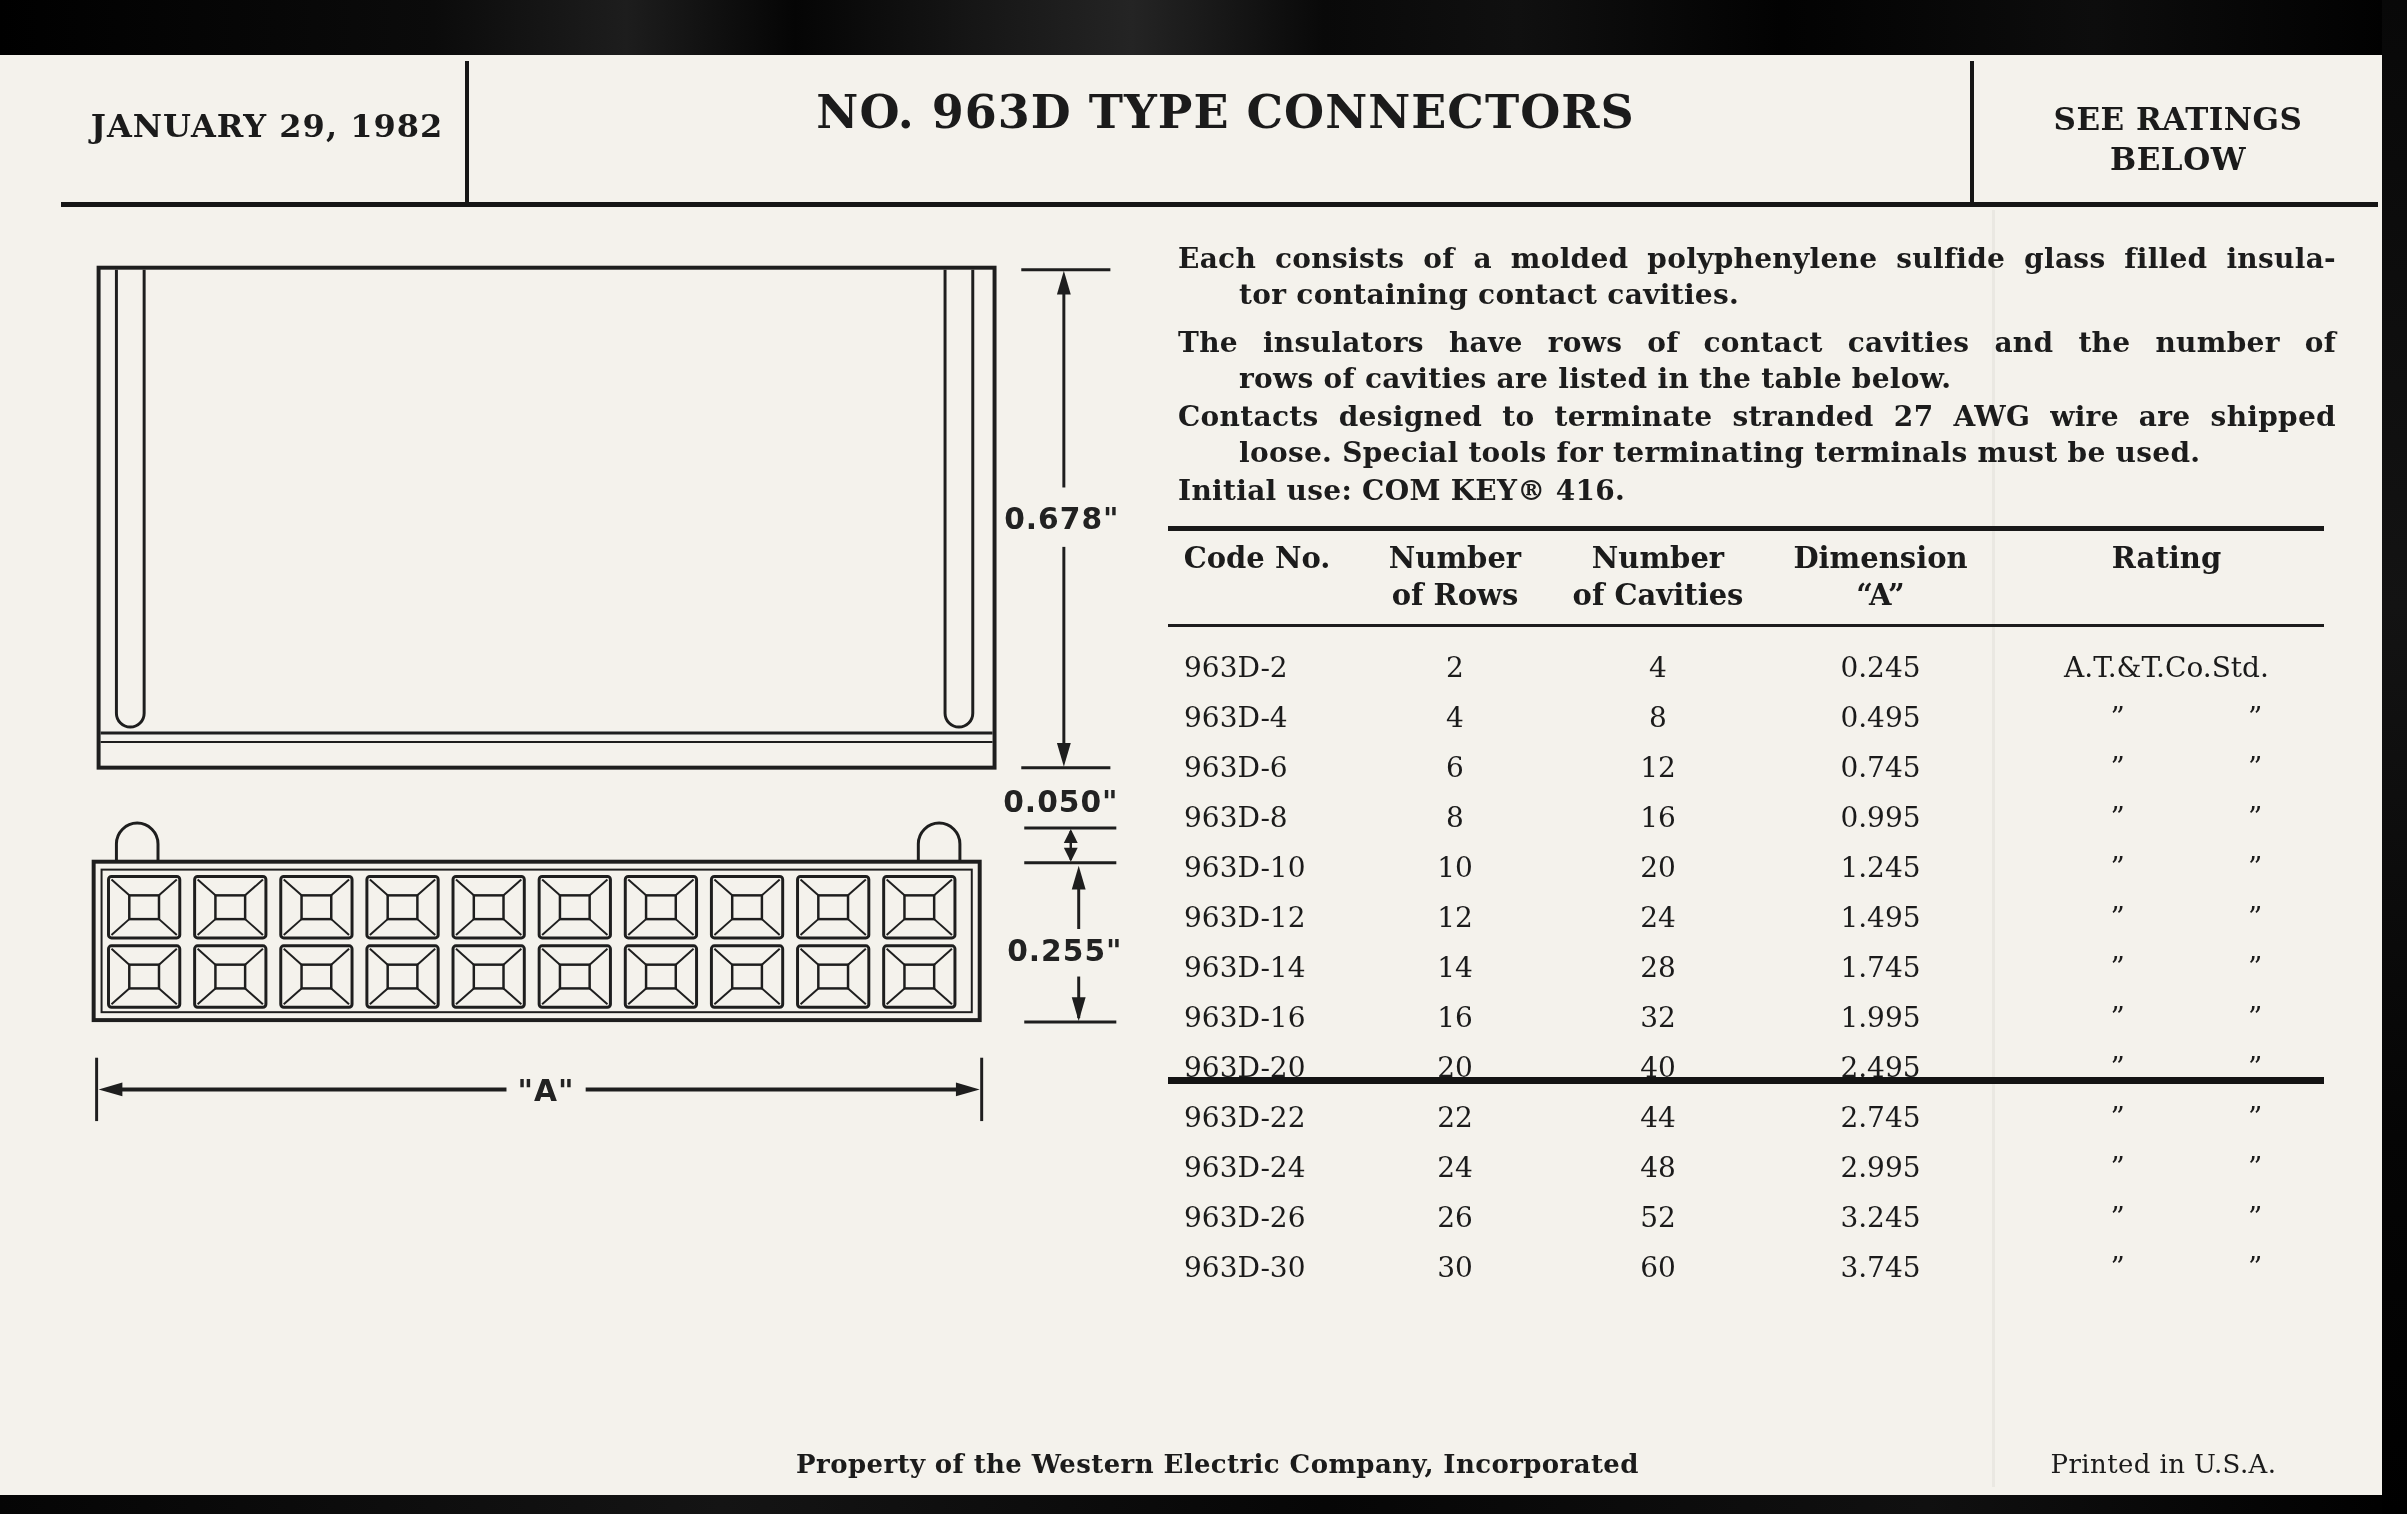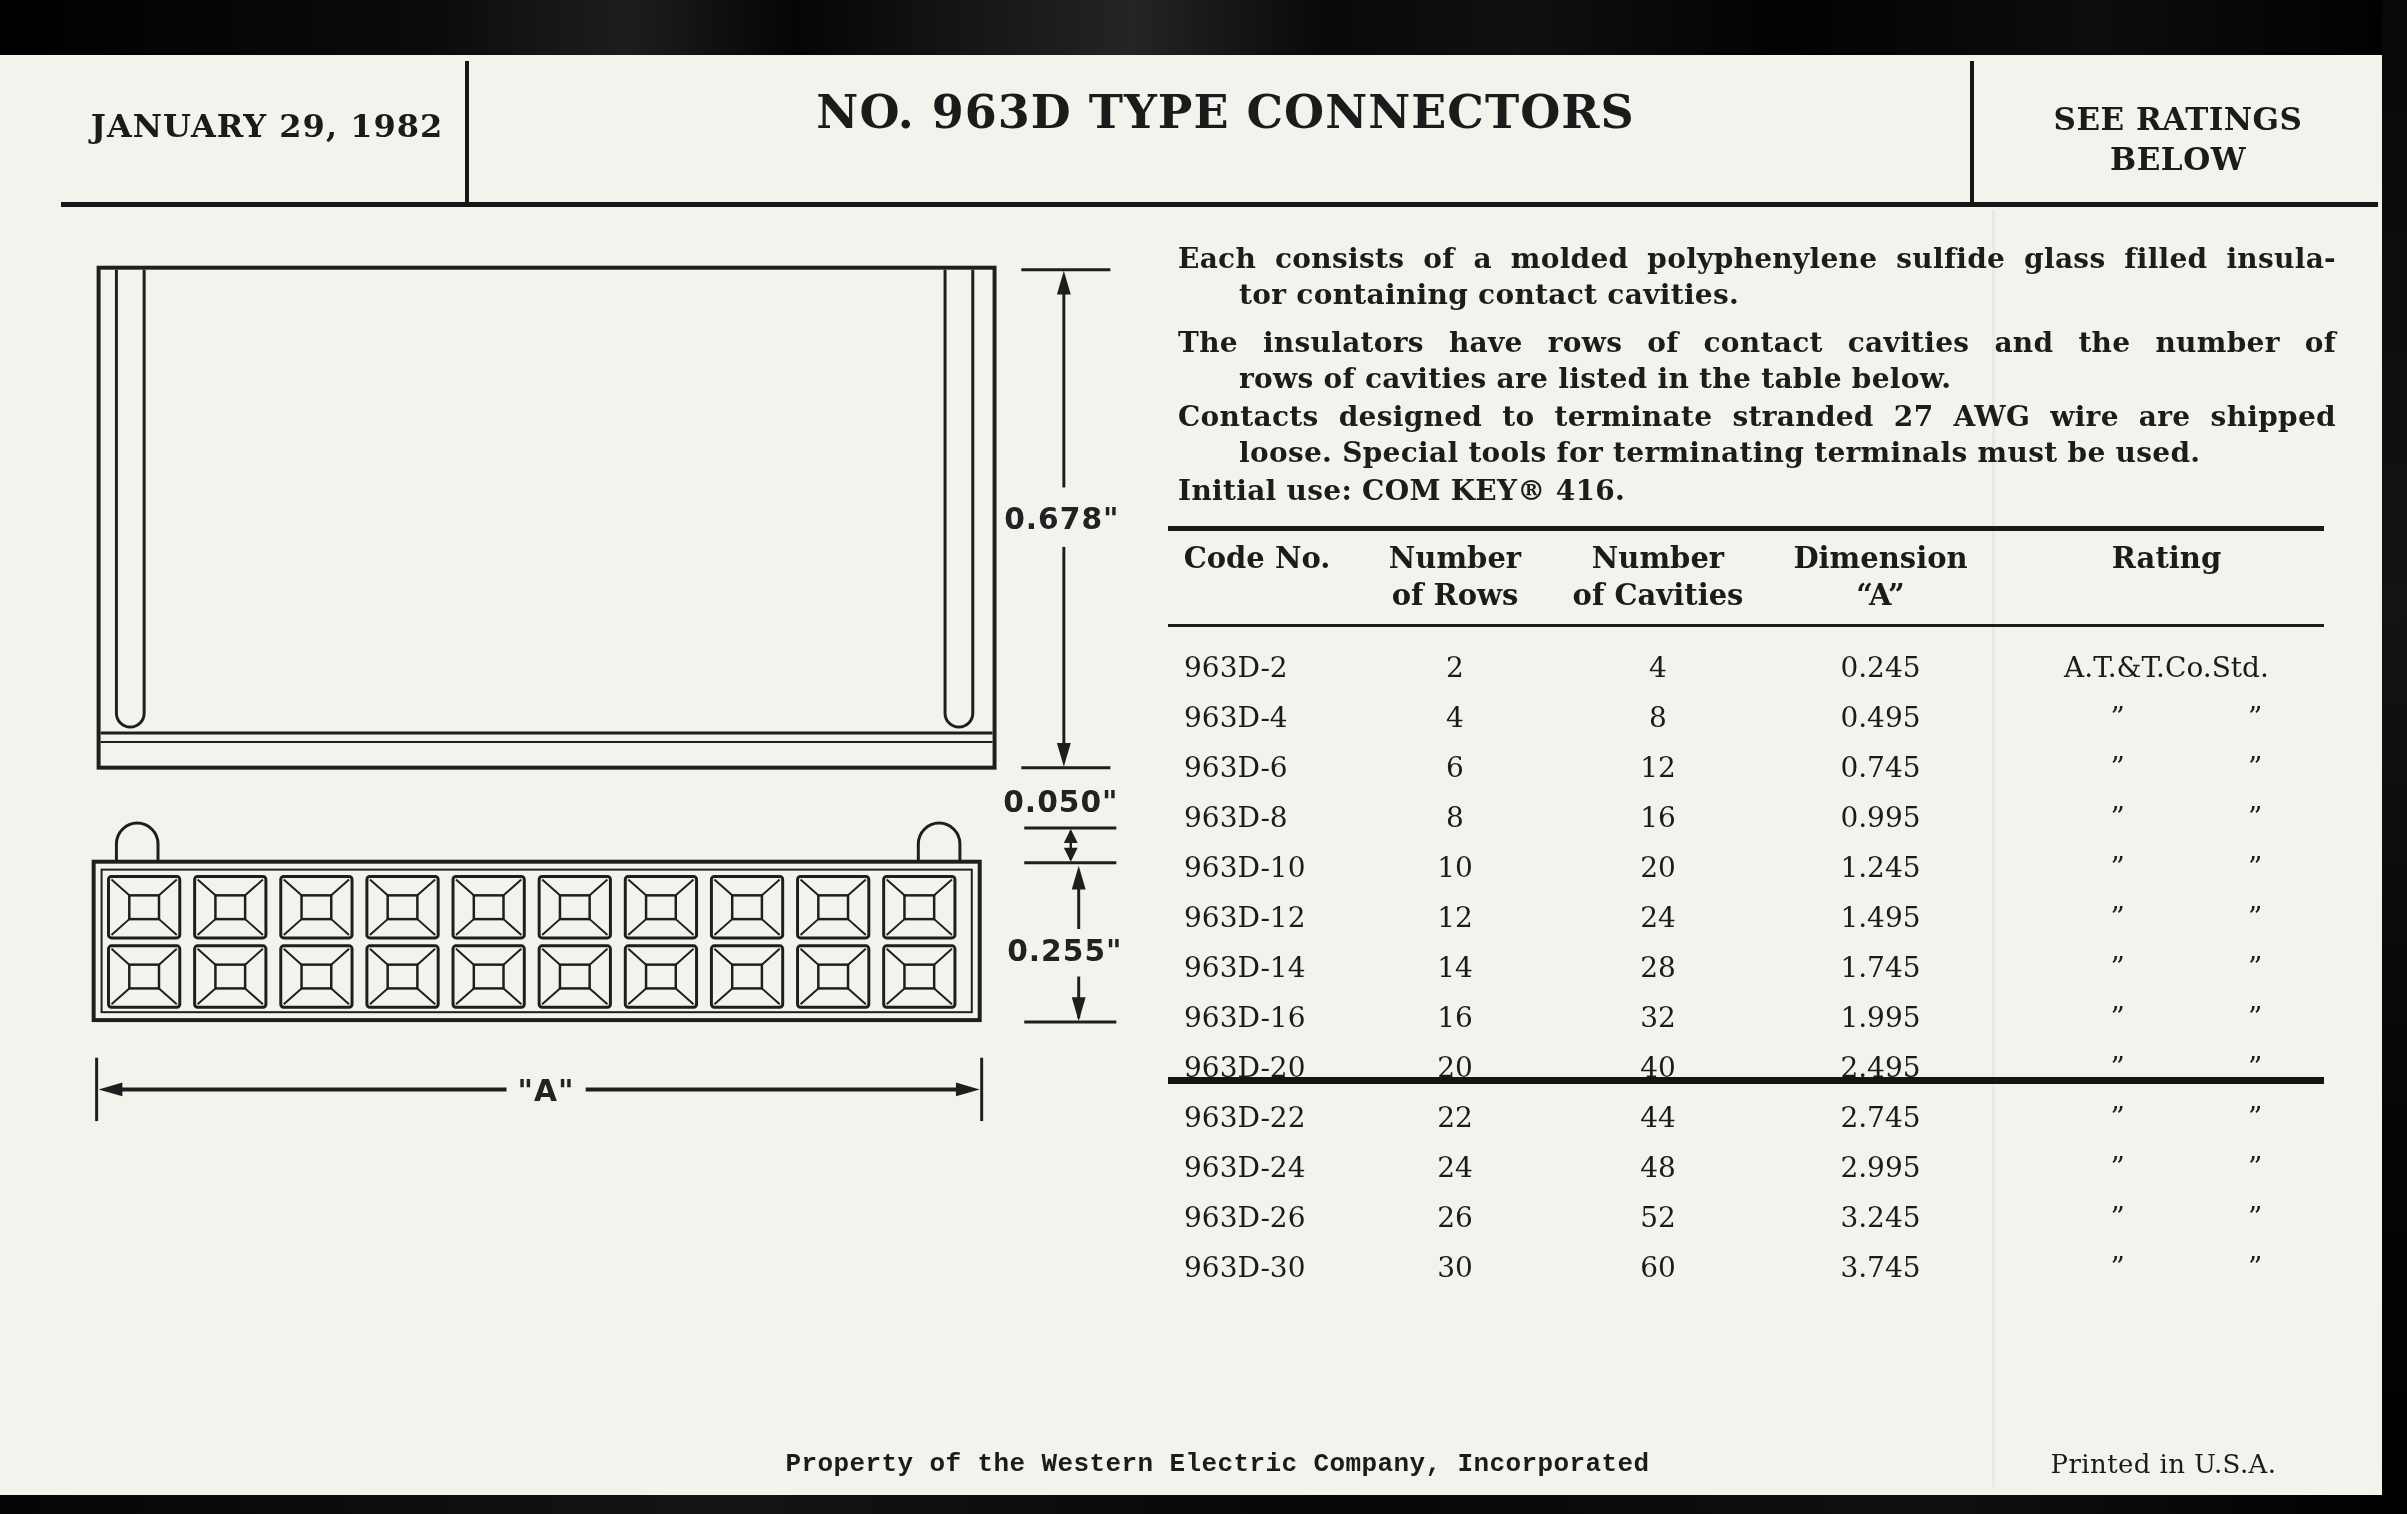--- a/index.html
+++ b/index.html
@@ -46,21 +46,21 @@
   .tbody { position:absolute; left:0; top:109px; width:1156px; }
   .trow  { display:grid; grid-template-columns:178px 218px 188px 257px 315px;
            height:34px; font-size:28px; font-weight:normal; line-height:34px;margin-top:16px; }
   .tcell { text-align:center; }
   .tcell.code { text-align:left; padding-left:16px; }
   .ratingpair { display:grid; grid-template-columns:1fr 1fr; padding-left:40px; }
   .ratingpair span { text-align:center; }
 
   
   .foot-left  { left:693px; top:1449px; width:1049px; text-align:center;
-                font-size:26px; font-weight:bold; letter-spacing:0.4px;font-family:Liberation Mono, monospace; }
+                font-size:26px; font-weight:bold; letter-spacing:0.4px; }
   .foot-right { left:2000px; top:1449px; width:327px; text-align:center;
                 font-size:26px; font-weight:normal; letter-spacing:0.4px; }
 
   
   .diagram { left:59px; top:238px; }
   .diagram * { vector-effect:none; }
   .dline { stroke:#1e1e1e; fill:none; }
   .dtext { font-family:"DejaVu Sans", sans-serif; font-size:30px; font-weight:600;
            fill:#222; letter-spacing:1px; }
 </style>

